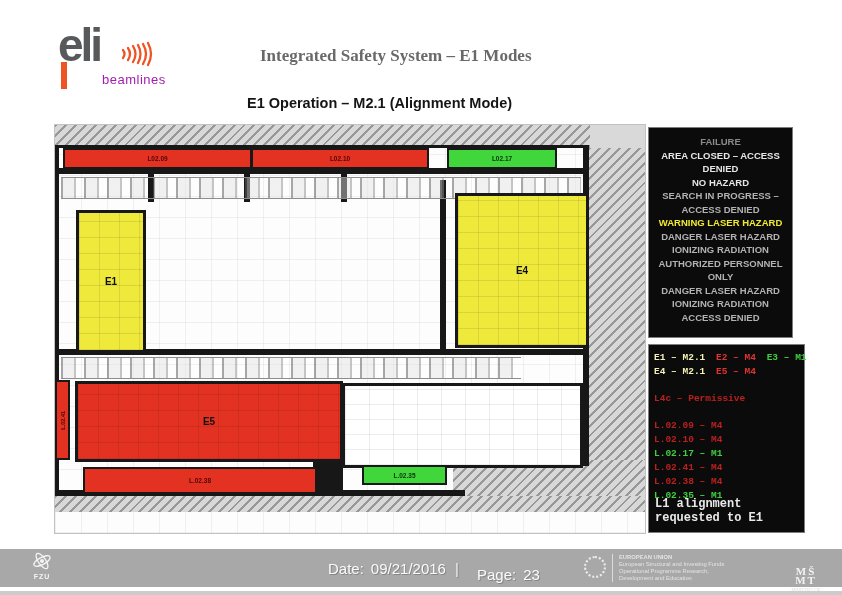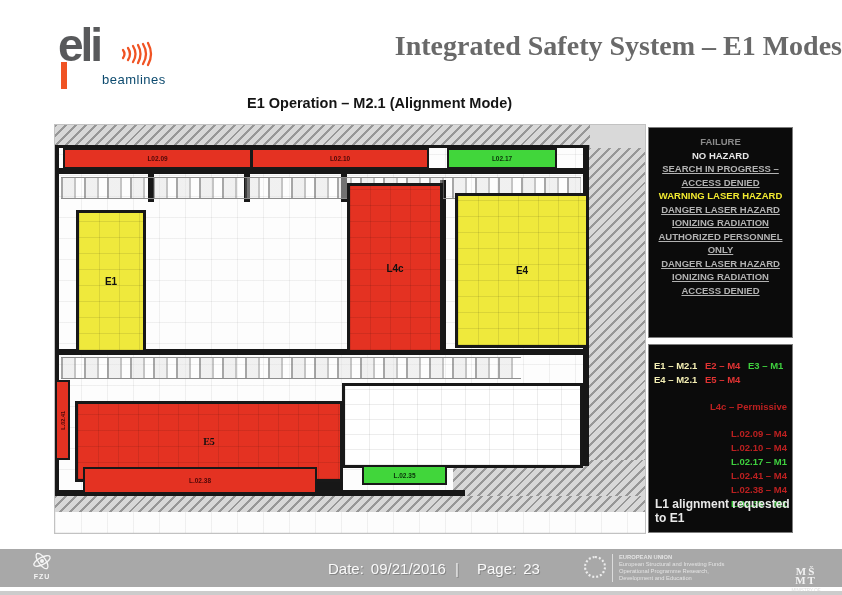--- a/index.html
+++ b/index.html
@@ -6,23 +6,23 @@
   body{width:842px;height:595px;position:relative;background:#ffffff;
        font-family:"Liberation Sans",sans-serif;overflow:hidden;}
 
   
   .eli{position:absolute;left:30px;top:36px;width:72px;height:62px;}
   .eli-word{position:absolute;left:0;top:-14px;font:bold 46px/1 "Liberation Sans",sans-serif;
             color:var(--c-logo-gray,#58595b);letter-spacing:-3px;margin-left:28px;}
   .eli-orange-bar{position:absolute;left:31px;top:26px;width:6px;height:27px;
             background:var(--c-accent-orange,#f05323);}
   .beams-icon{position:absolute;left:118px;top:40px;}
-  .beamlines{position:absolute;left:102px;top:72px;font-size:13px;color:#0c4a6e;letter-spacing:.5px;}
-  .page-title{position:absolute;left:260px;top:30px;width:582px;text-align:right;
-            font-family:"Liberation Serif",serif;font-weight:bold;font-size:28px;
+  .beamlines{position:absolute;left:102px;top:72px;font-size:13px;color:#a21caf;letter-spacing:.5px;}
+  .page-title{position:absolute;left:260px;top:46px;width:582px;text-align:left;
+            font-family:"Liberation Serif",serif;font-weight:bold;font-size:17px;
             color:var(--c-title-gray,#696969);}
   .slide-subtitle{position:absolute;left:247px;top:95px;font-size:14.5px;font-weight:bold;color:#151515;}
 
   
   .plan{position:absolute;left:55px;top:125px;width:590px;height:408px;background:#fdfdfd;outline:1px solid #c2c2c2;
         background-image:
           repeating-linear-gradient(90deg, rgba(60,60,60,.07) 0 1px, transparent 1px 26px),
           repeating-linear-gradient(0deg, rgba(60,60,60,.07) 0 1px, transparent 1px 21px);}
   .hatch{position:absolute;background:repeating-linear-gradient(135deg,#979797 0 2px,#d8d8d8 2px 7px);}
   .grayfill{position:absolute;background:#d9d9d9;}
@@ -47,41 +47,41 @@
   .corridor[data-mode="red"] .c-label{color:#4d0808;}
   .corridor[data-mode="green"] .c-label{color:#0a330a;}
   .v-corridor .c-label{writing-mode:vertical-rl;transform:rotate(180deg);font-size:5.5px;}
 
   
   .panel{position:absolute;background:var(--c-panel-bg,#0b0b0b);border:1px solid #7d7d7d;box-sizing:border-box;}
   .status-panel{left:648px;top:127px;width:145px;height:211px;padding:7px 6px;
         display:flex;flex-direction:column;justify-content:flex-start;}
   .st-line{font-size:9.5px;font-weight:bold;line-height:13.5px;text-align:center;}
   [data-tone="dim"]{color:var(--c-status-dim,#8a8a8a);}
-  [data-tone="mid"]{color:var(--c-status-mid,#b2b2b2);text-decoration:underline;}
+  [data-tone="mid"]{color:var(--c-status-mid,#b2b2b2);}
   [data-tone="bright"]{color:var(--c-status-bright,#e6e6e6);}
   [data-tone="yellow"]{color:var(--c-status-yellow,#f2ea30);}
   [data-tone="pale-yellow"]{color:var(--c-legend-pale-yellow,#f5f0b5);}
   [data-tone="red"]{color:var(--c-legend-red,#e03333);}
   [data-tone="dark-red"]{color:var(--c-legend-dark-red,#bb2020);}
   [data-tone="green"]{color:var(--c-legend-green,#3fd03f);}
-  .legend-panel{left:648px;top:344px;width:145px;height:189px;padding:14px 5px;}
+  .legend-panel{left:648px;top:344px;width:157px;height:189px;padding:6px 5px;font-family:Liberation Mono, monospace;}
   .lg-row{font-size:9.5px;font-weight:bold;line-height:14px;white-space:nowrap;}
   .lg-row span{margin-right:5px;}
-  .lg-line{font-size:9.5px;font-weight:bold;line-height:14px;text-align:right;}
+  .lg-line{font-size:9.5px;font-weight:bold;line-height:14px;}
   .lg-l4c{margin-top:13px;margin-bottom:13px;}
   .lg-note{position:absolute;left:6px;bottom:7px;font-size:12px;font-weight:bold;color:#e9e9e9;}
 
   
   .footer{position:absolute;left:0;top:549px;width:842px;height:38px;background:var(--c-footer-bg,#a8a8a8);}
   .footer-bottom-strip{position:absolute;left:0;top:591px;width:842px;height:4px;background:#cccccc;}
   .fzu{position:absolute;left:26px;top:2px;width:32px;text-align:center;}
   .fzu-label{font-size:7px;font-weight:bold;color:#f5f5f5;letter-spacing:1px;margin-top:-2px;}
   .f-text{position:absolute;top:11px;font-size:15px;color:#fafafa;text-shadow:1px 1px 0 rgba(90,90,90,.45);}
-  .f-date{left:328px;} .f-sep{left:455px;color:#ededed;} .f-page{left:477px;}
+  .f-date{left:328px;} .f-sep{left:455px;color:#ededed;} .f-page{left:477px;margin-top:6px;}
   .f-text span{margin-right:7px;}
   .eu-circle{position:absolute;left:584px;top:7px;width:22px;height:22px;border-radius:50%;
              border:2px dotted #ececec;box-sizing:border-box;}
   .eu-text{position:absolute;left:612px;top:5px;padding-left:6px;border-left:1px solid #dcdcdc;
            font-size:5.8px;line-height:7px;color:#e3e3e3;}
   .eu-text .eu-l0{font-weight:bold;}
   .msmt{position:absolute;left:778px;top:18px;width:56px;text-align:center;color:#f2f2f2;
         font-family:"Liberation Serif",serif;}
   .msmt-m{font-size:11px;font-weight:bold;line-height:9px;letter-spacing:2px;}
   .msmt-cap{font-size:4.5px;line-height:5px;margin-top:3px;font-family:"Liberation Sans",sans-serif;color:#e0e0e0;}
@@ -136,45 +136,43 @@
   <div class="corridor" style="left:196px;top:23px;width:174px;height:17px;" data-mode="red">
     <span class="c-label">L02.10</span>
   </div>
   <div class="corridor" style="left:392px;top:23px;width:106px;height:17px;" data-mode="green">
     <span class="c-label">L02.17</span>
   </div>
 
   <div class="room" style="left:21px;top:85px;width:64px;height:137px;" data-mode="yellow">
     <span class="room-label">E1</span>
   </div>
-  <div class="room" style="left:292px;top:58px;width:90px;height:164px;" data-mode="red">
-    <span class="room-label">L4c</span>
-  </div>
   <div class="room" style="left:400px;top:68px;width:128px;height:149px;" data-mode="yellow">
     <span class="room-label">E4</span>
   </div>
-  <div class="room" style="left:20px;top:276px;width:262px;height:75px;font-family:Liberation Serif, serif;" data-mode="red">
+  <div class="room" style="left:20px;top:256px;width:262px;height:75px;" data-mode="red">
     <span class="room-label">E5</span>
   </div>
 
   <div class="white-room" style="left:287px;top:258px;width:235px;height:79px;"></div>
 
   <div class="corridor v-corridor" style="left:0;top:255px;width:11px;height:76px;" data-mode="red">
     <span class="c-label">L.02.41</span>
   </div>
   <div class="corridor" style="left:28px;top:342px;width:230px;height:23px;" data-mode="red">
     <span class="c-label">L.02.38</span>
   </div>
   <div class="corridor" style="left:307px;top:340px;width:81px;height:16px;" data-mode="green">
     <span class="c-label">L.02.35</span>
   </div>
 </div>
 
 <div class="panel status-panel">
   <div class="st-line" data-tone="dim">FAILURE</div>
+  <div class="st-line" data-tone="bright">AREA CLOSED – ACCESS DENIED</div>
   <div class="st-line" data-tone="bright">NO HAZARD</div>
   <div class="st-line" data-tone="mid">SEARCH IN PROGRESS – ACCESS DENIED</div>
   <div class="st-line" data-tone="yellow">WARNING LASER HAZARD</div>
   <div class="st-line" data-tone="mid">DANGER LASER HAZARD</div>
   <div class="st-line" data-tone="mid">IONIZING RADIATION</div>
   <div class="st-line" data-tone="mid">AUTHORIZED PERSONNEL ONLY</div>
   <div class="st-line" data-tone="mid">DANGER LASER HAZARD</div>
   <div class="st-line" data-tone="mid">IONIZING RADIATION</div>
   <div class="st-line" data-tone="mid">ACCESS DENIED</div>
 </div>

